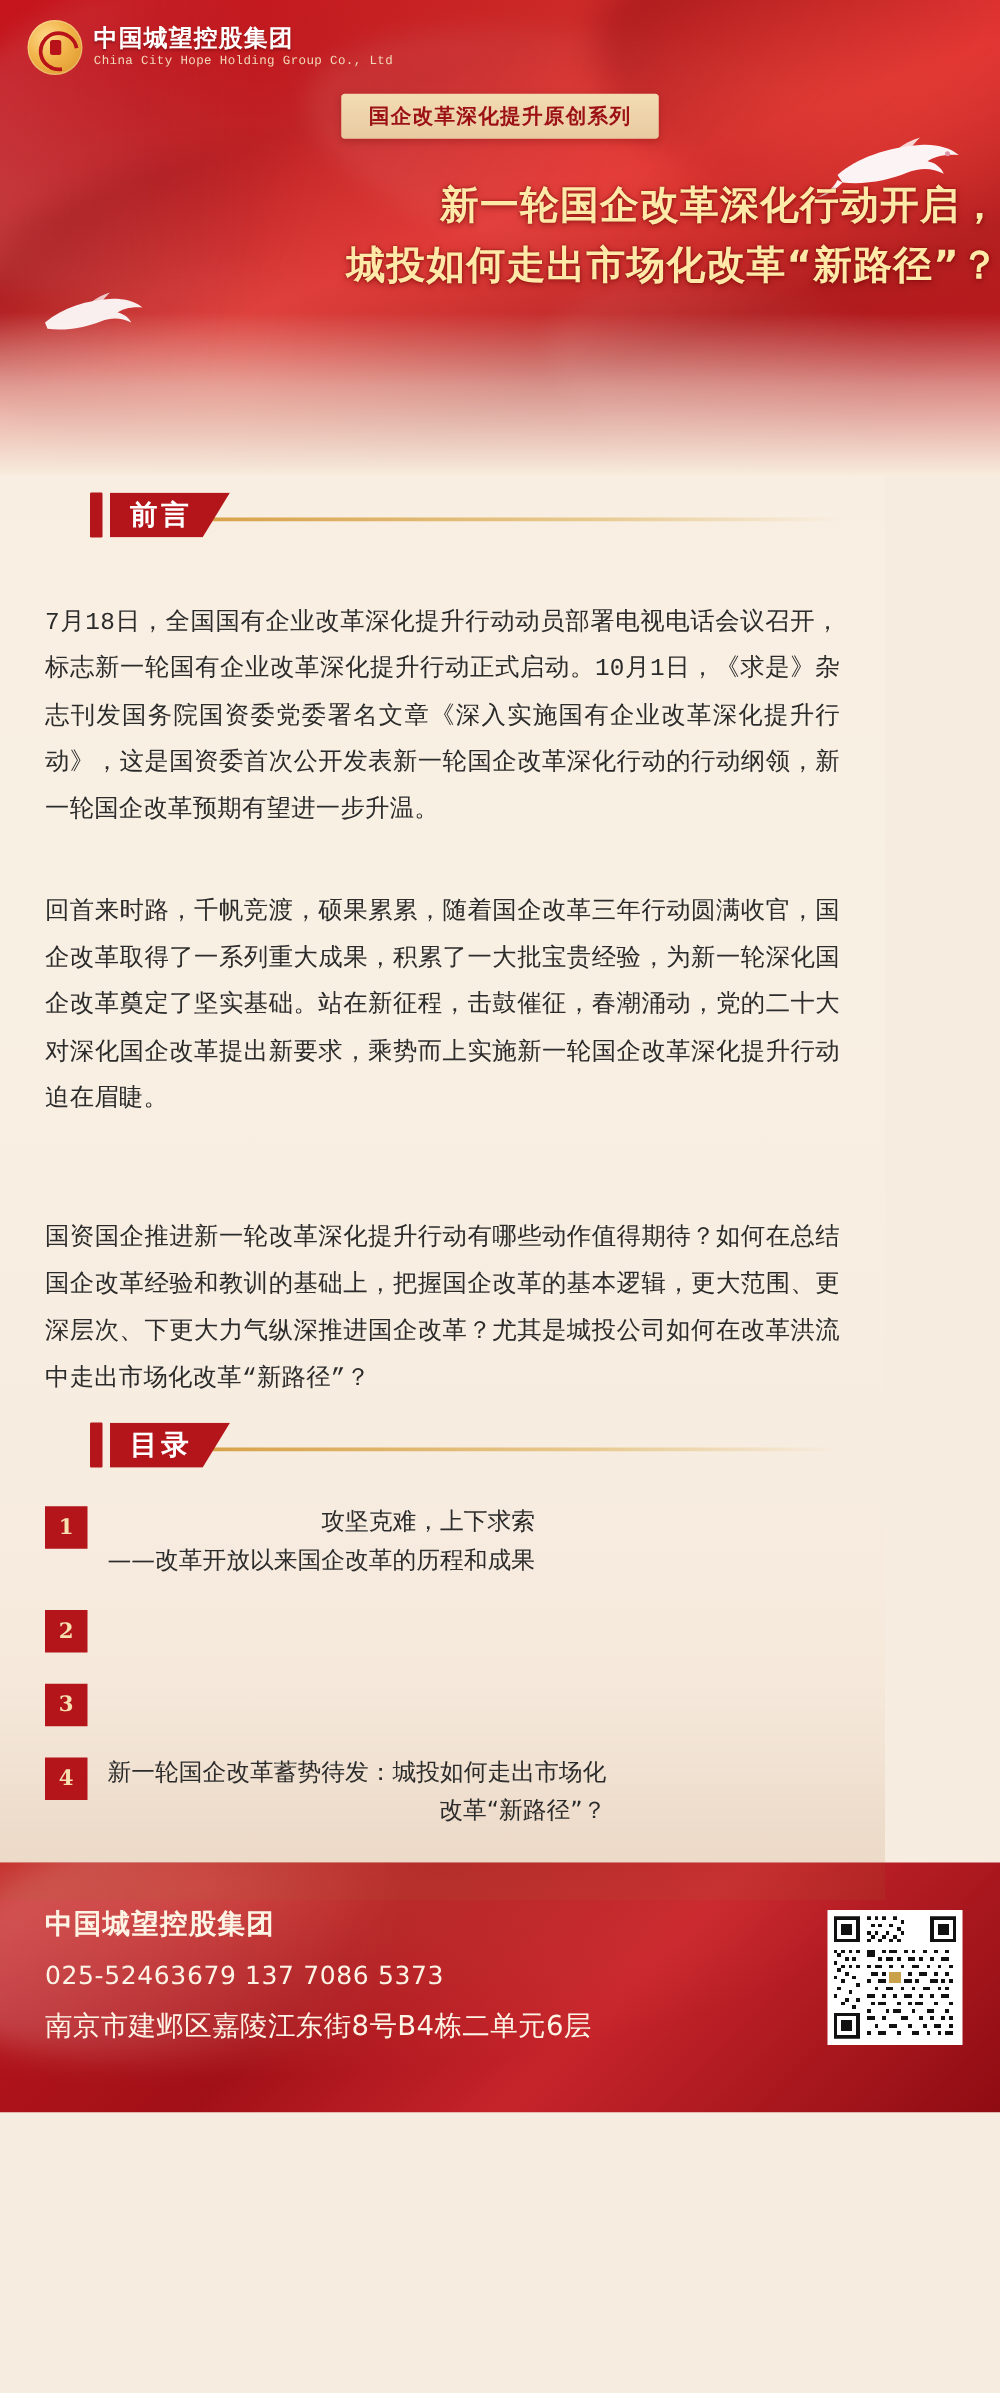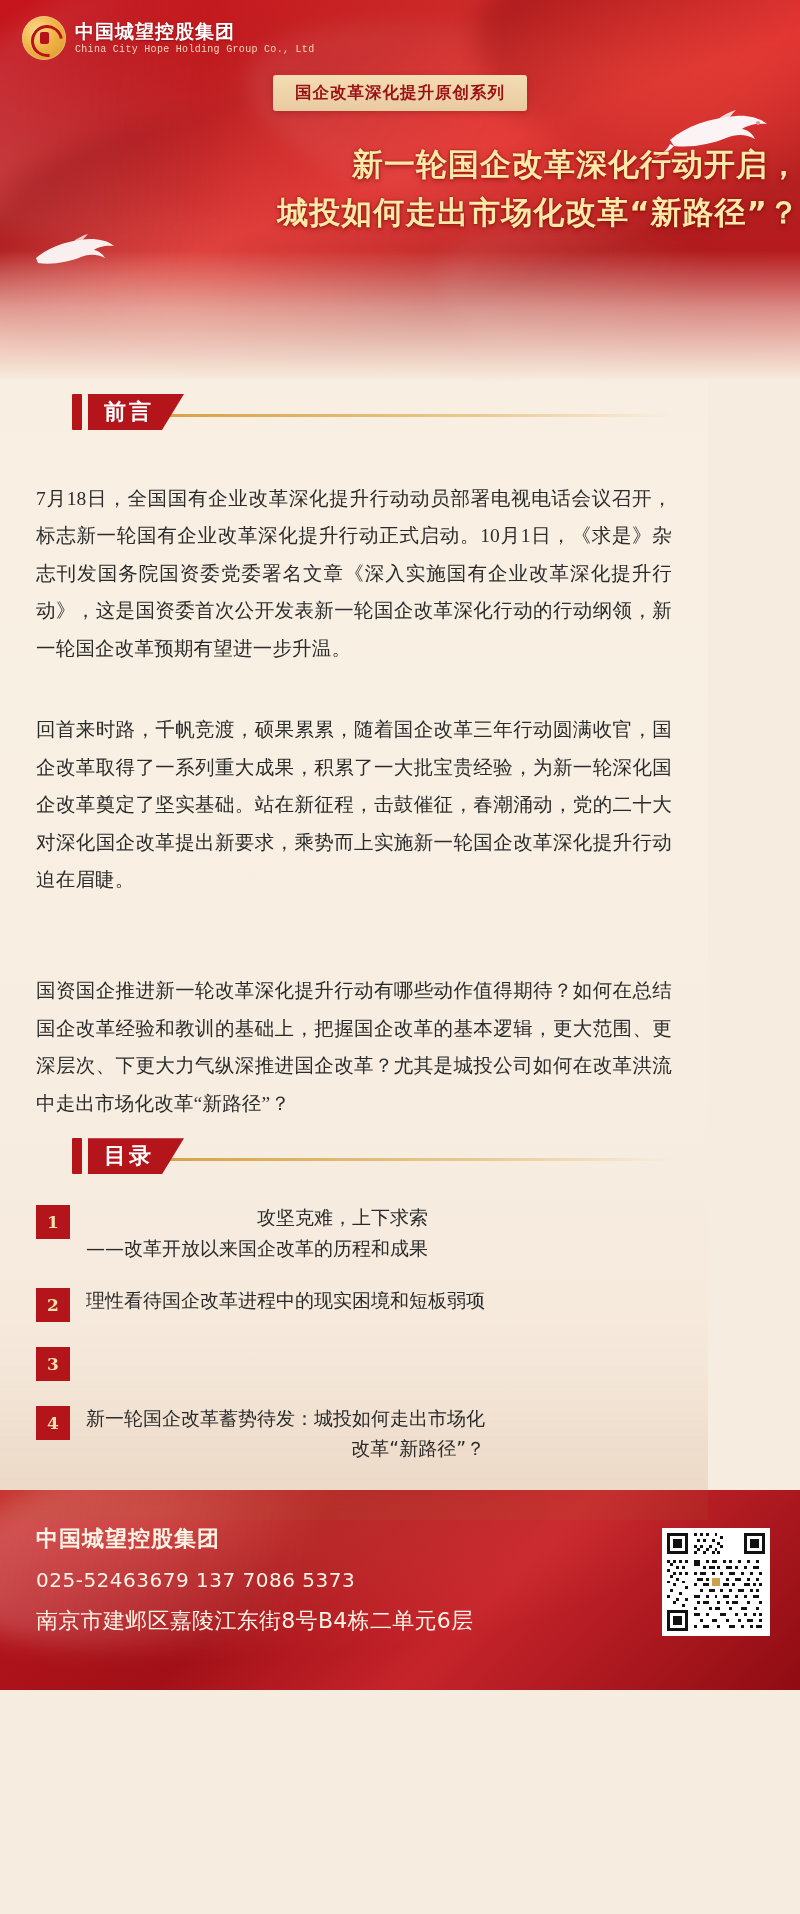--- a/index.html
+++ b/index.html
@@ -119,21 +119,21 @@
     clip-path:polygon(0 0, 100% 0, calc(100% - 22px) 100%, 0 100%);
     font-family:"DejaVu Sans","Liberation Sans",sans-serif; letter-spacing:3px;
   }
   .section-head .tail{
     flex:1; height:3px; background:linear-gradient(90deg,#d8a24a,#e7c98f 60%, rgba(231,201,143,0));
     margin-left:-14px; align-self:center;
   }
 
   p.para{
     font-size:19.5px; line-height:1.92; color:#2b2b2b; text-align:justify;
-    font-family:Liberation Serif, serif;
+    font-family:Liberation Mono, monospace;
     margin-bottom:16px; letter-spacing:.2px;margin-top:44px;
   }
   .spacer-sm{ height:14px; }
 
   
   .toc{ }
   .toc-list{ margin-top:18px; }
   .toc-item{
     display:flex; align-items:flex-start; gap:16px; margin-bottom:22px;
   }
@@ -258,23 +258,20 @@
         <div class="toc-item">
           <div class="toc-num">1</div>
           <div class="toc-text">
             <span>攻坚克难，上下求索</span>
             <span class="sub">——改革开放以来国企改革的历程和成果</span>
           </div>
         </div>
 
         <div class="toc-item">
           <div class="toc-num">2</div>
-          <div class="toc-text">
-            <span>理性看待国企改革进程中的现实困境和短板弱项</span>
-          </div>
         </div>
 
         <div class="toc-item">
           <div class="toc-num">3</div>
         </div>
 
         <div class="toc-item">
           <div class="toc-num">4</div>
           <div class="toc-text">
             <span>新一轮国企改革蓄势待发：城投如何走出市场化</span>

